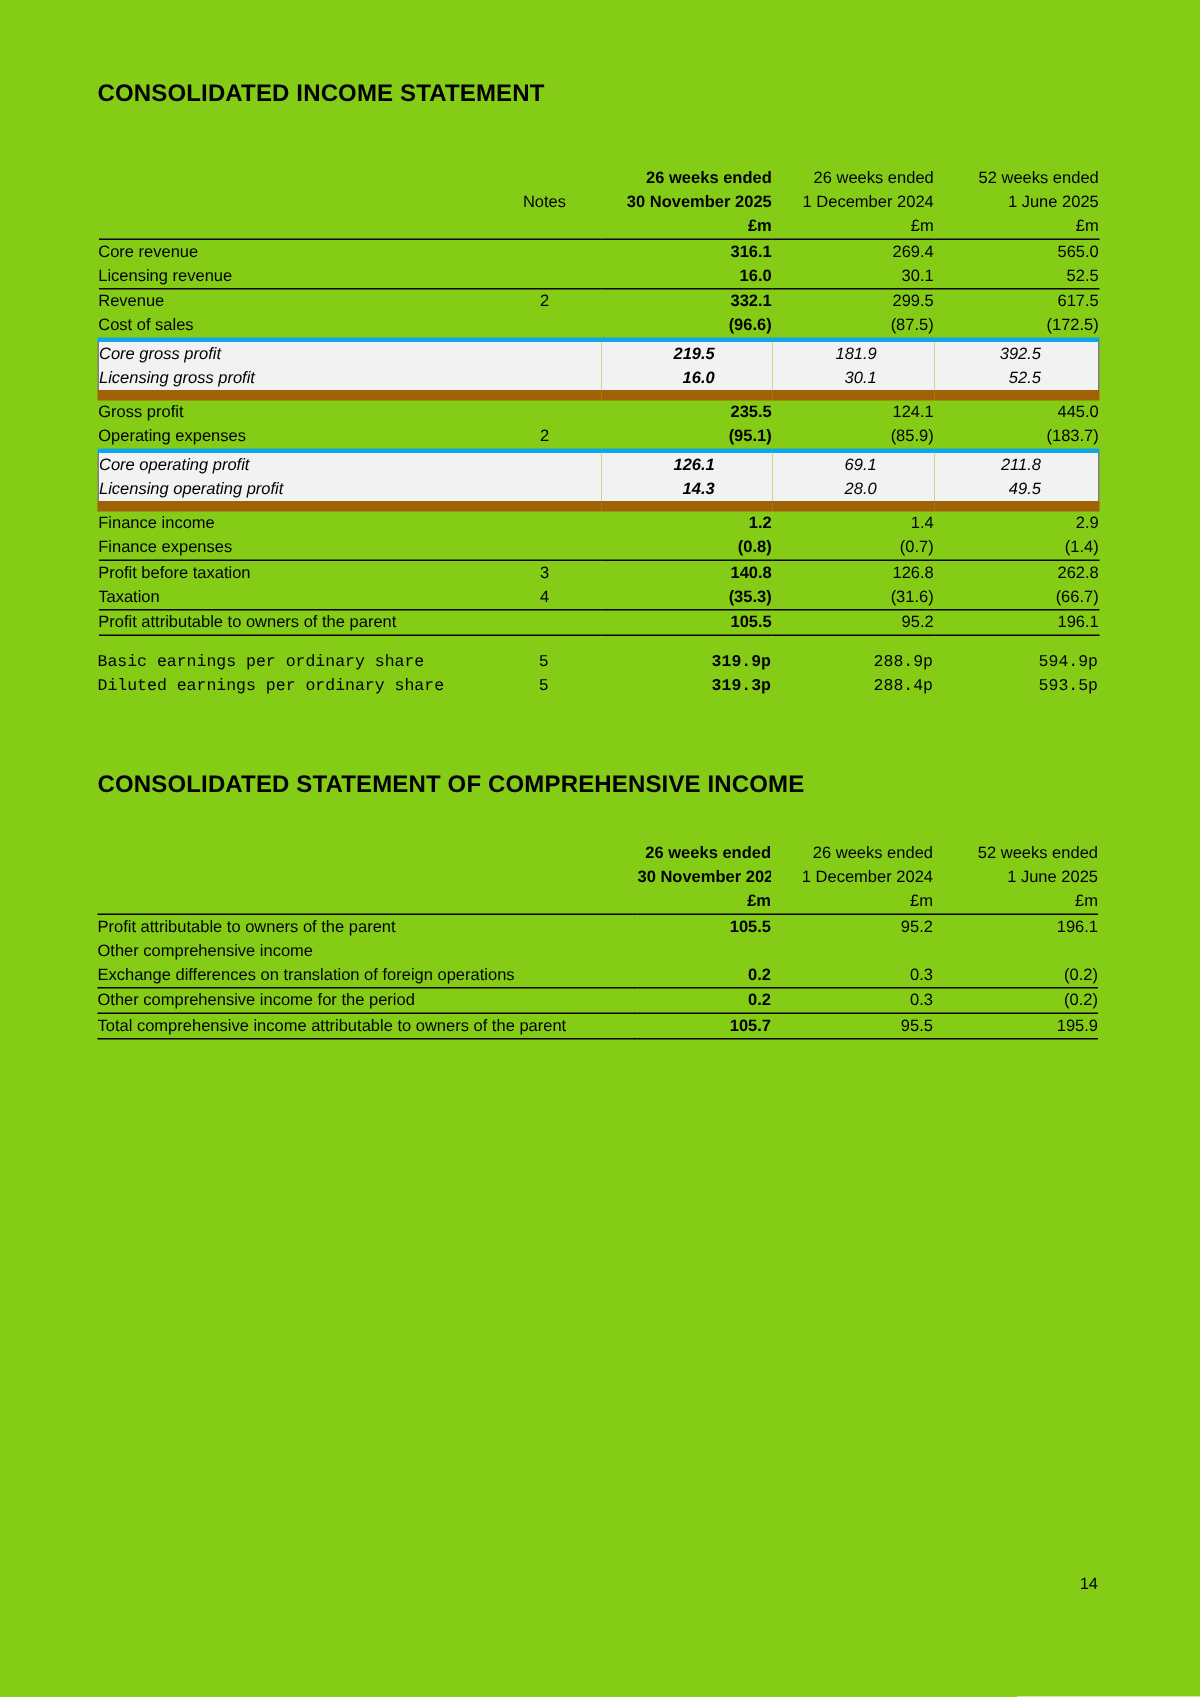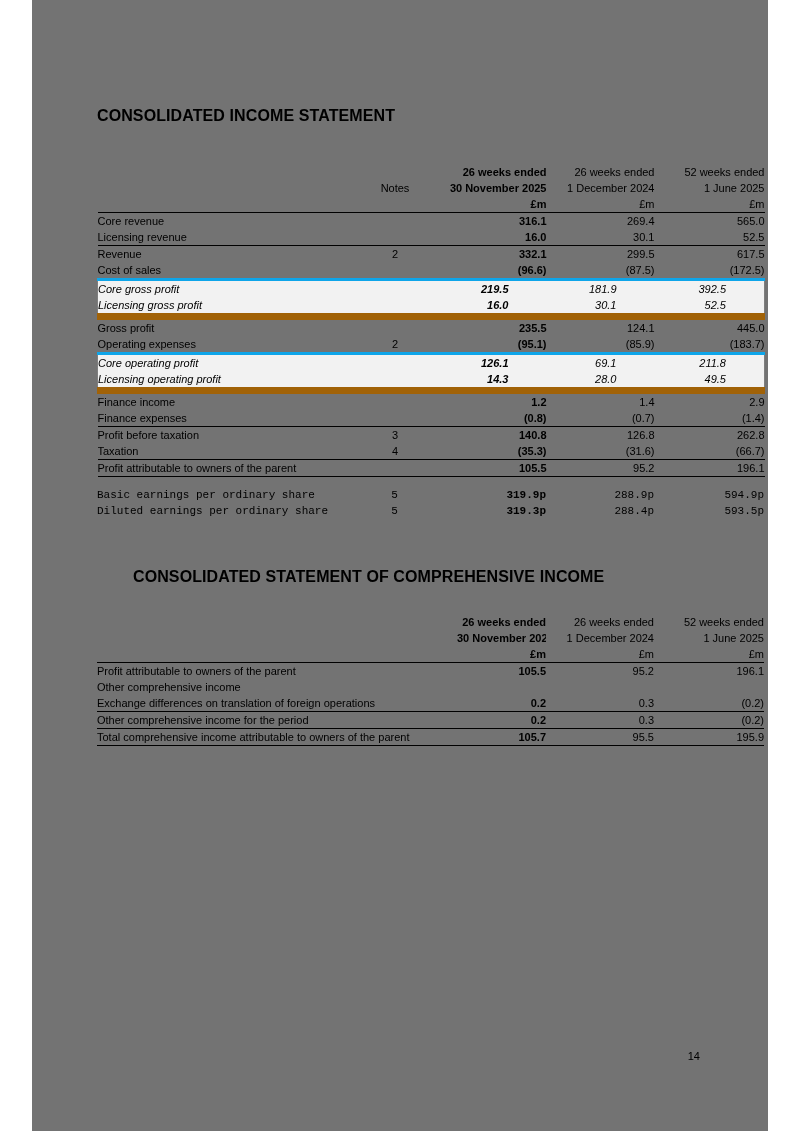--- a/index.html
+++ b/index.html
@@ -1,28 +1,28 @@
 <!DOCTYPE html>
 <html><head>
 <meta charset="utf-8">
 <style>
   * { margin: 0; padding: 0; box-sizing: border-box; }
   html, body { background: #ffffff; }
   body { font-family: "Liberation Sans", sans-serif; color: #000; }
   .page {
     position: relative;
-    width: 736px;
+    width: 800px;
     height: 1131px;
     margin: 0 auto;
-    background: #737373;
-    padding: 106px 68px 0 65px;
+    background: #84cc16;
+    padding: 53px 68px 0 65px;
     overflow: hidden;
   }
   .doc-title { font-size: 16px; font-weight: 700; line-height: 19px; letter-spacing: 0.1px; }
-  .doc-title.second { margin-top: 48px; margin-left: 36px; }
+  .doc-title.second { margin-top: 48px; }
 
   table.fin { width: 100%; border-collapse: collapse; table-layout: fixed; font-size: 11px; }
   table.fin td {
     padding: 1.5px 0;
     line-height: 13px;
     vertical-align: bottom;
     white-space: nowrap;
     overflow: hidden;
   }
   table.fin .val  { text-align: right; }

